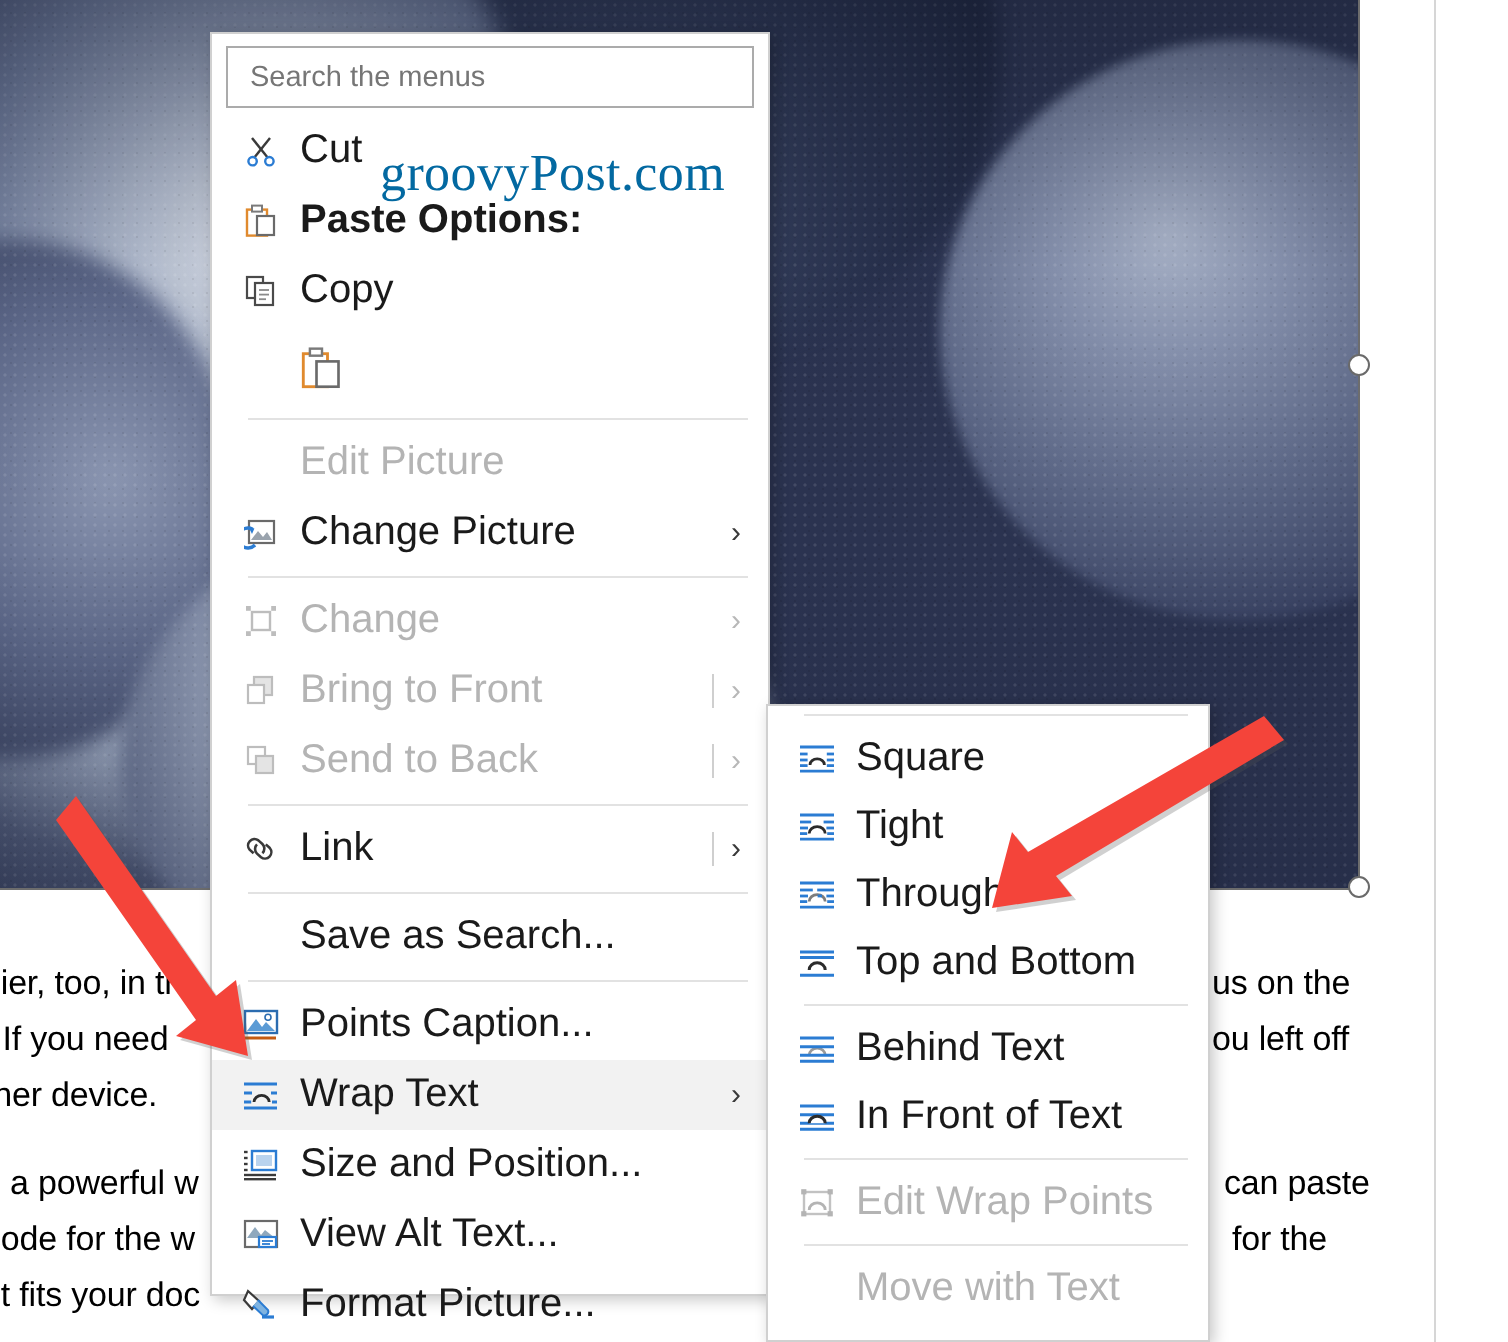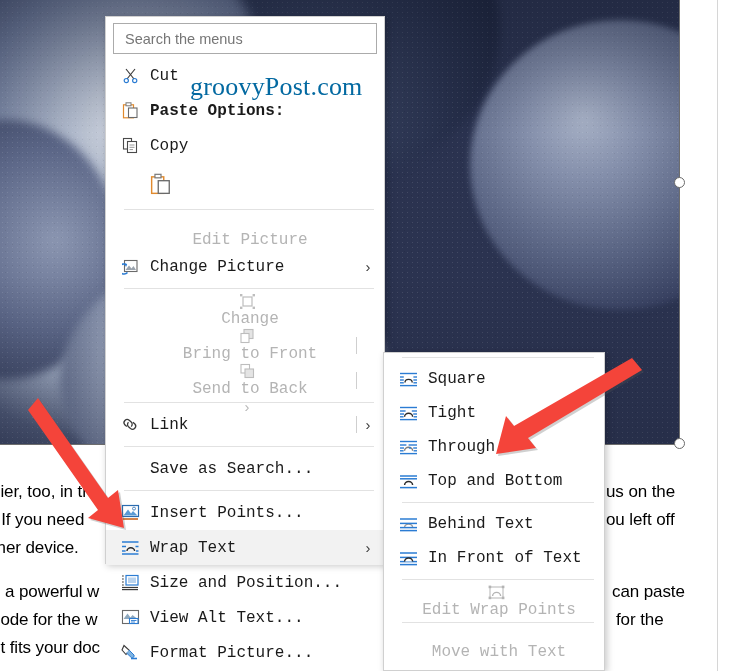--- a/index.html
+++ b/index.html
@@ -145,21 +145,21 @@
 
   .tr1 { top: 478px; }
   .tr2 { top: 506px; }
   .tr3 { top: 578px; left: 612px; }
   .tr4 { top: 606px; left: 616px; }
 
   
   .ctx-menu {
     position: absolute;
     left: 105px; top: 16px;
-    width: 280px; height: 548px;
+    width: 280px; height: 632px;
     background: #ffffff;
     border: 1px solid #d0d0d0;
     box-shadow: 2px 2px 7px rgba(0,0,0,0.22);
     font-size: 14.5px;
   }
 
   .search-wrap {
     padding: 6px 7px 4px 7px;
   }
   .search-box {
@@ -178,37 +178,36 @@
 
   .mi {
     position: relative;
     display: flex;
     align-items: center;
     height: 35px;
     padding-left: 10px;
     color: #1a1a1a;
     cursor: default;
   }
-  .mi.disabled { color: #b4b4b4; flex-direction: column; }
+  .mi.disabled { color: #b4b4b4; }
   .mi.highlight { background: #f2f2f2; }
 
   .mi .ico {
     width: 28px;
     min-width: 28px;
     height: 20px;
     display: flex;
     align-items: center;
     justify-content: center;
     margin-right: 6px;
   }
   .mi .lbl {
     flex: 1;
-    font-size: 16px;
+    font-size: 20px;
     white-space: nowrap;
-    font-family: Liberation Mono, monospace;
   }
   .mi.bold .lbl { font-weight: bold; }
 
   .chev {
     width: 20px;
     text-align: center;
     font-size: 15px;
     color: #3a3a3a;
     margin-right: 6px;
   }
@@ -439,21 +438,21 @@
 
     <div class="mi">
       <span class="ico">
         <svg class="ic" width="19" height="17" viewBox="0 0 19 17">
           <rect x="1.5" y="1.5" width="16" height="11" fill="#ffffff" stroke="#2b6cb0" stroke-width="1.2"></rect>
           <path d="M2.5 11.5 L7 5.5 L10 9.5 L12 7 L16.5 11.5 Z" fill="#5b9bd5"></path>
           <circle cx="13" cy="4.6" r="1.5" fill="#ffffff" stroke="#2b6cb0" stroke-width="0.8"></circle>
           <line x1="1.5" y1="15" x2="17" y2="15" stroke="#c55a11" stroke-width="1.5"></line>
         </svg>
       </span>
-      <span class="lbl">Insert Points...</span>
+      <span class="lbl">Points Caption...</span>
     </div>
 
     <div class="mi highlight">
       <span class="ico">
         <svg class="ic" width="19" height="17" viewBox="0 0 19 17">
           <line x1="1" y1="3" x2="17.5" y2="3" stroke="#2b7cd3" stroke-width="1.5"></line>
           <path d="M6 12 a3.8 3.3 0 0 1 7.6 0" fill="none" stroke="#2b2b2b" stroke-width="1.4"></path>
           <line x1="1" y1="7.5" x2="5" y2="7.5" stroke="#2b7cd3" stroke-width="1.5"></line>
           <line x1="14.5" y1="7.5" x2="17.5" y2="7.5" stroke="#2b7cd3" stroke-width="1.5"></line>
           <line x1="1" y1="12" x2="4.6" y2="12" stroke="#2b7cd3" stroke-width="1.5"></line>

